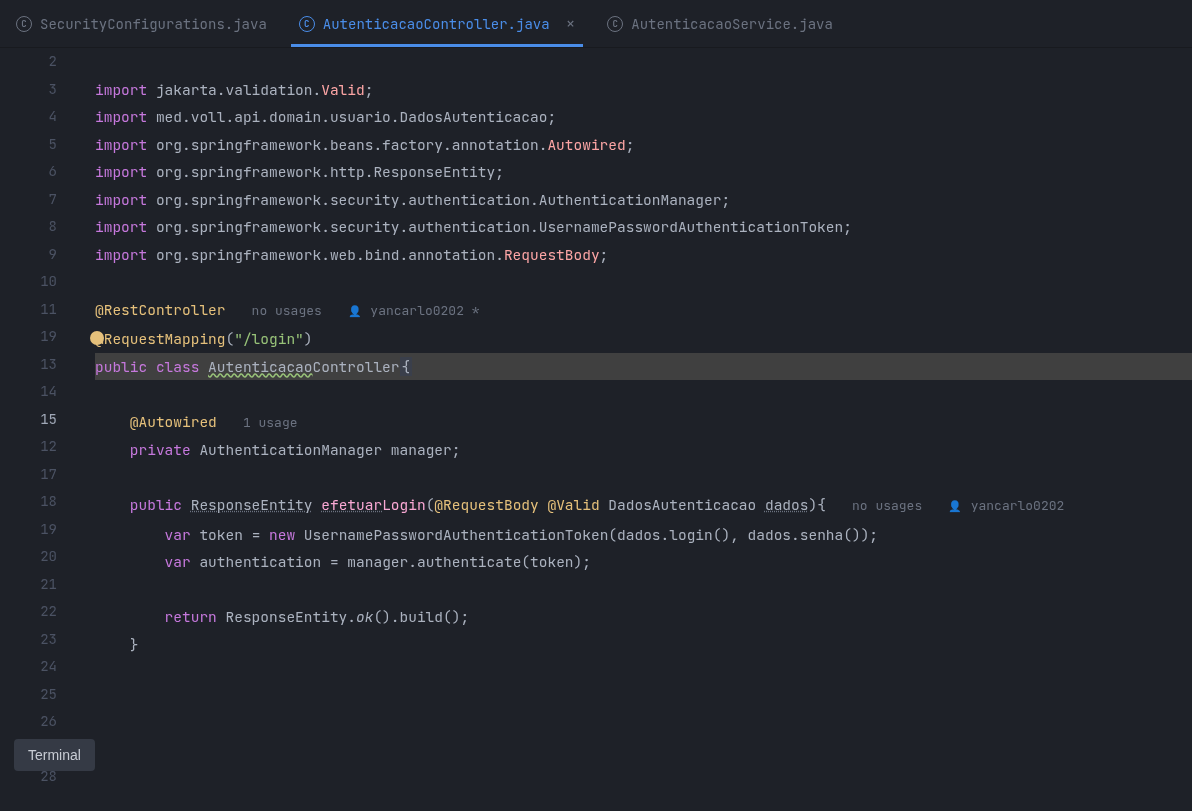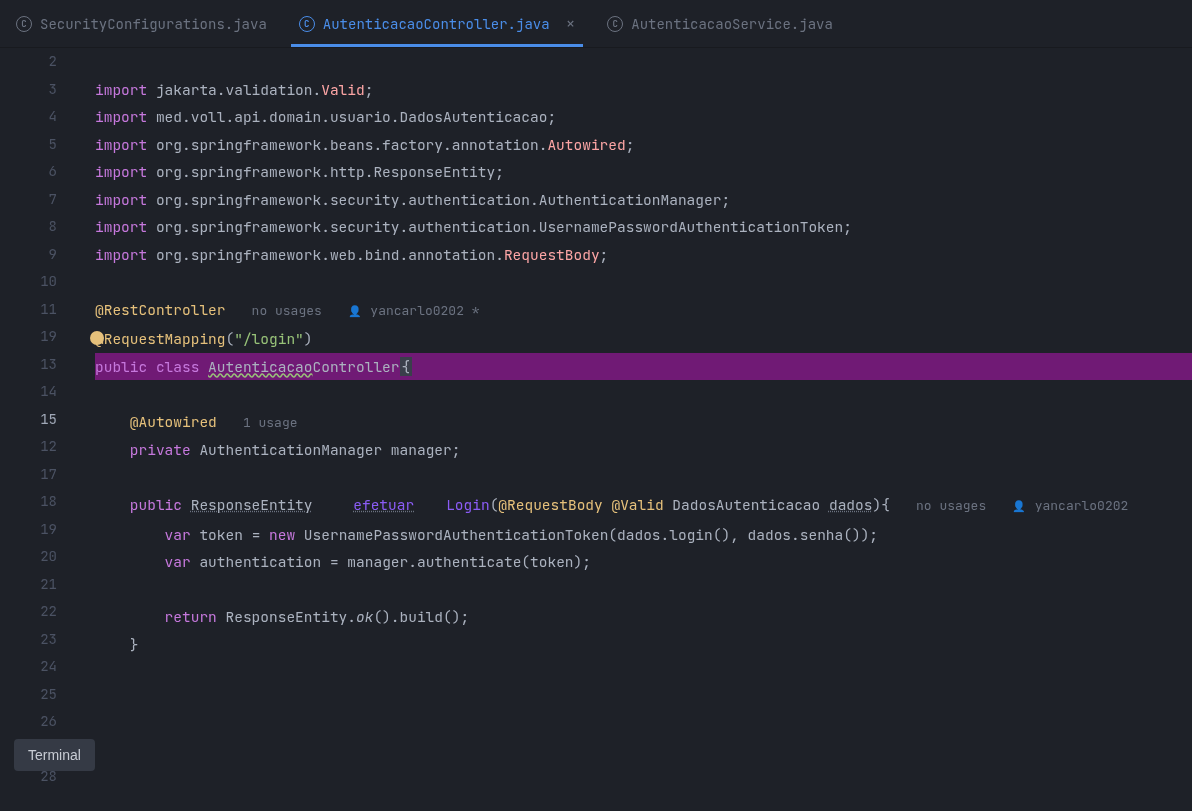--- a/index.html
+++ b/index.html
@@ -94,28 +94,28 @@
       line-height: 27.5px;
       font-size: 14.5px;
       padding-left: 20px;
       position: relative;
     }
     .code-line {
       white-space: pre;
       position: relative;
     }
     .code-line.highlighted {
-      background: #701a75;
+      background: #404040;
     }
     .kw { color: #c678dd; }
     .id { color: #abb2bf; }
     .type { color: #fca5a5; }
     .str { color: #98c379; }
     .ann { color: #e5c07b; }
-    .method { color: #8b5cf6; margin-left: 32px; }
+    .method { color: #f9a8d4; }
     .hint { color: #6b7280; font-size: 13px; text-align: center; }
     .underline { text-decoration: underline; text-decoration-style: dotted; text-decoration-color: #6b7280; }
     .underline-warn { text-decoration: underline; text-decoration-style: wavy; text-decoration-color: #98c379; }
     .yellow-bulb {
       position: absolute;
       left: -5px;
       top: 6px;
       width: 14px;
       height: 14px;
       background: #e5c07b;

